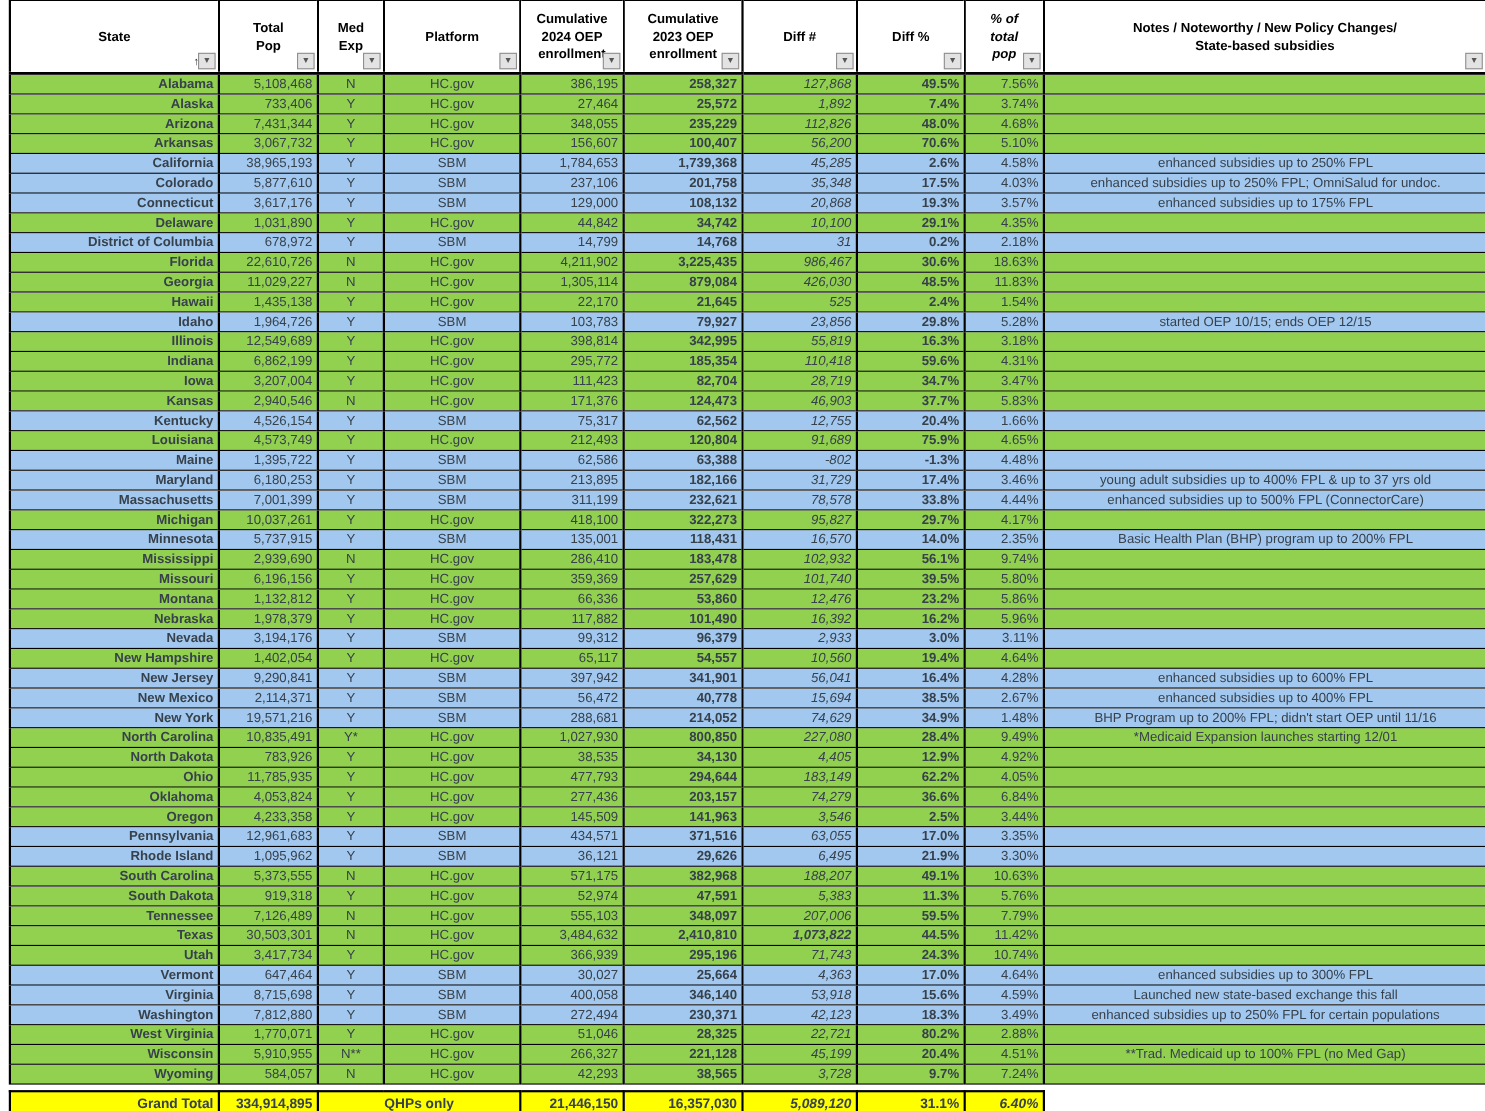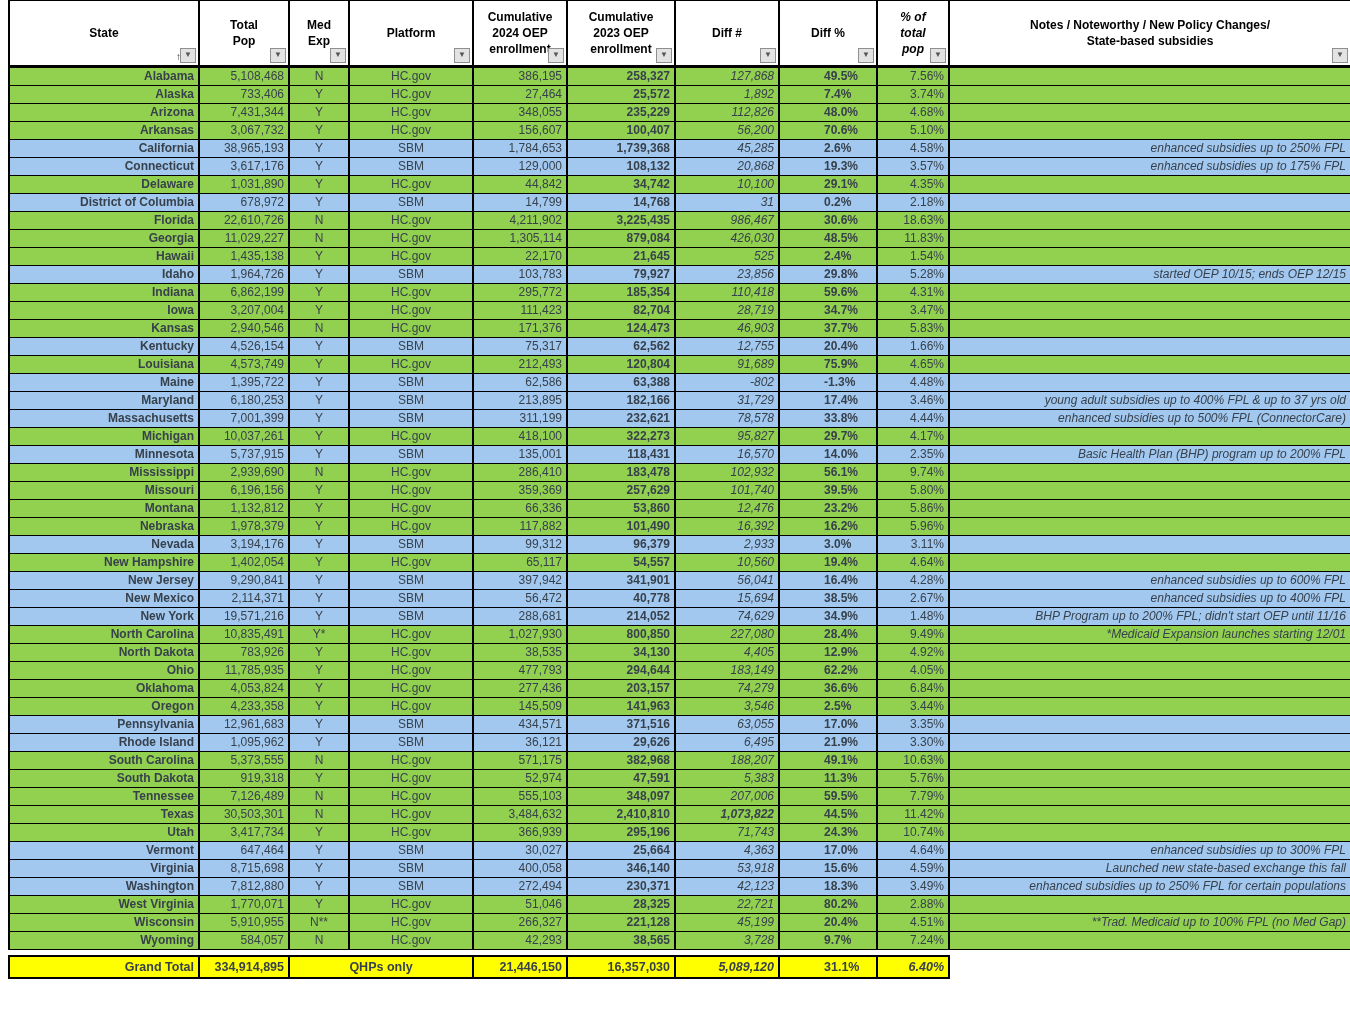--- a/index.html
+++ b/index.html
@@ -66,23 +66,23 @@
   tbody td{height:17px;line-height:17px;}
   tr.green td{background:var(--green);}
   tr.blue td{background:var(--blue);}
   .c-state{text-align:right;font-weight:bold;margin-top:44px;}
   .c-pop{text-align:right;margin-top:22px;}
   .c-med{text-align:center;}
   .c-platform{text-align:center;}
   .c-2024{text-align:right;}
   .c-2023{text-align:right;font-weight:bold;}
   .c-diff{text-align:right;font-style:italic;margin-left:20px;}
-  .c-diffpct{font-weight:bold;padding-left:44px;}
+  .c-diffpct{text-align:right;font-weight:bold;padding-left:44px;}
   .c-pctpop{text-align:right;}
-  .c-notes{text-align:right;font-style:italic;padding-left:5px;}
+  .c-notes{text-align:center;padding-left:5px;}
   .strong{font-weight:bold;}
   
   .gt-table{margin-top:5px;font-size:12.5px;}
   .gt-table td{
     height:20px;line-height:20px;
     background:var(--yellow);
     font-weight:bold;
     border:2px solid #000;
   }
   .gt-table td.c-pctpop{font-style:italic;}
@@ -220,20 +220,32 @@
       <td class="c-med">Y</td>
       <td class="c-platform">SBM</td>
       <td class="c-2024">1,784,653</td>
       <td class="c-2023">1,739,368</td>
       <td class="c-diff">45,285</td>
       <td class="c-diffpct">2.6%</td>
       <td class="c-pctpop">4.58%</td>
       <td class="c-notes">enhanced subsidies up to 250% FPL</td>
     </tr>
         <tr class="blue">
+      <td class="c-state">Colorado</td>
+      <td class="c-pop">5,877,610</td>
+      <td class="c-med">Y</td>
+      <td class="c-platform">SBM</td>
+      <td class="c-2024">237,106</td>
+      <td class="c-2023">201,758</td>
+      <td class="c-diff">35,348</td>
+      <td class="c-diffpct">17.5%</td>
+      <td class="c-pctpop">4.03%</td>
+      <td class="c-notes">enhanced subsidies up to 250% FPL; OmniSalud for undoc.</td>
+    </tr>
+        <tr class="blue">
       <td class="c-state">Connecticut</td>
       <td class="c-pop">3,617,176</td>
       <td class="c-med">Y</td>
       <td class="c-platform">SBM</td>
       <td class="c-2024">129,000</td>
       <td class="c-2023">108,132</td>
       <td class="c-diff">20,868</td>
       <td class="c-diffpct">19.3%</td>
       <td class="c-pctpop">3.57%</td>
       <td class="c-notes">enhanced subsidies up to 175% FPL</td>
@@ -302,20 +314,32 @@
       <td class="c-state">Idaho</td>
       <td class="c-pop">1,964,726</td>
       <td class="c-med">Y</td>
       <td class="c-platform">SBM</td>
       <td class="c-2024">103,783</td>
       <td class="c-2023">79,927</td>
       <td class="c-diff">23,856</td>
       <td class="c-diffpct">29.8%</td>
       <td class="c-pctpop">5.28%</td>
       <td class="c-notes">started OEP 10/15; ends OEP 12/15</td>
+    </tr>
+        <tr class="green">
+      <td class="c-state">Illinois</td>
+      <td class="c-pop">12,549,689</td>
+      <td class="c-med">Y</td>
+      <td class="c-platform">HC.gov</td>
+      <td class="c-2024">398,814</td>
+      <td class="c-2023">342,995</td>
+      <td class="c-diff">55,819</td>
+      <td class="c-diffpct">16.3%</td>
+      <td class="c-pctpop">3.18%</td>
+      <td class="c-notes"></td>
     </tr>
         <tr class="green">
       <td class="c-state">Indiana</td>
       <td class="c-pop">6,862,199</td>
       <td class="c-med">Y</td>
       <td class="c-platform">HC.gov</td>
       <td class="c-2024">295,772</td>
       <td class="c-2023">185,354</td>
       <td class="c-diff">110,418</td>
       <td class="c-diffpct">59.6%</td>

